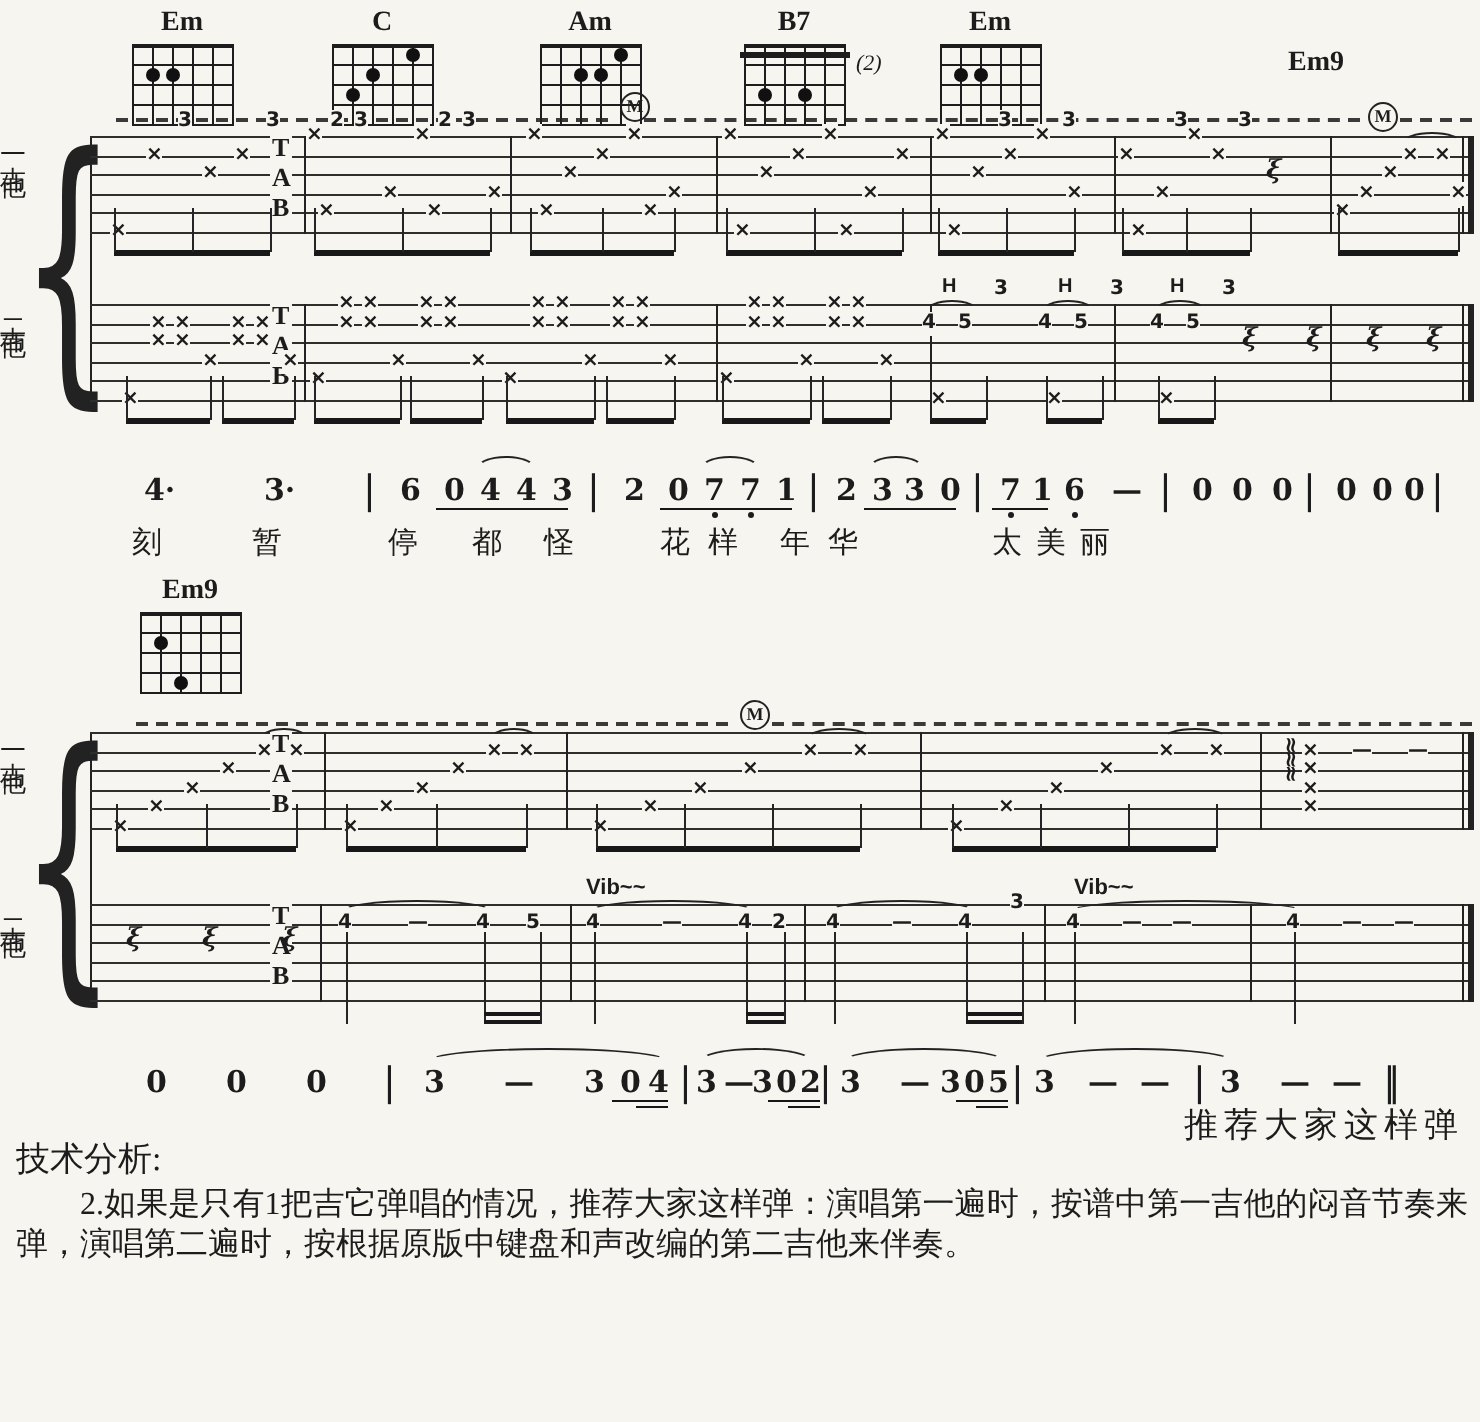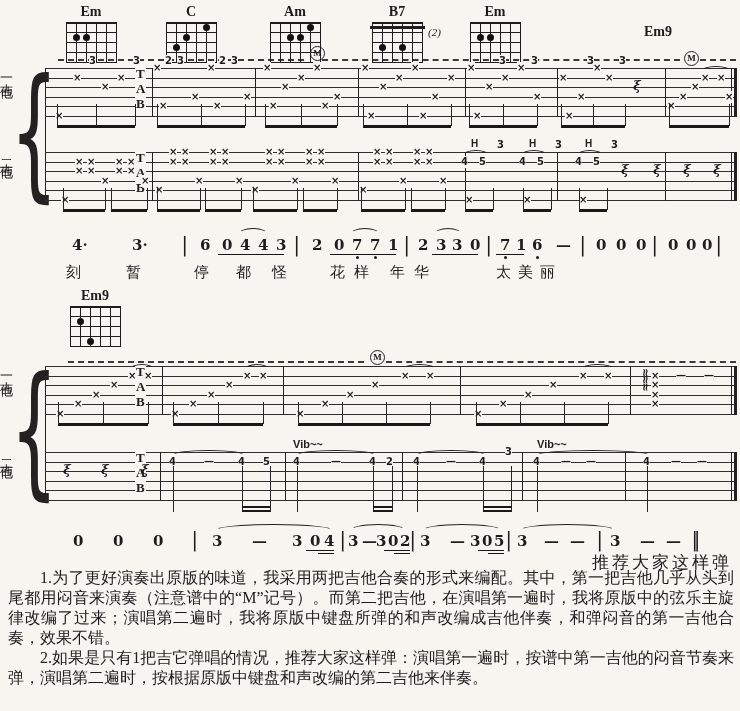--- a/index.html
+++ b/index.html
@@ -606,16 +606,16 @@
         <span class="uline" style="position: absolute; left: 394px; top: 21px; width: 16px;"></span>
         <span class="uline" style="position: absolute; left: 488px; top: 21px; width: 16px;"></span>
         <span class="arcc" style="position: absolute; left: 214px; top: -8px; width: 118px; height: 11px;"></span>
         <span class="arcc" style="position: absolute; left: 350px; top: -8px; width: 54px; height: 11px;"></span>
         <span class="arcc" style="position: absolute; left: 422px; top: -8px; width: 78px; height: 11px;"></span>
         <span class="arcc" style="position: absolute; left: 519px; top: -8px; width: 95px; height: 11px;"></span>
       </span>
     </div>
   <div class="credit">推荐大家这样弹</div>
   <div class="analysis">
-    <p>1.为了更好演奏出原版的味道，我采用两把吉他合奏的形式来编配。其中，第一把吉他几乎从头到尾都用闷音来演奏（注意谱中的“M”记号）。而第二把吉他，在演唱第一遍时，我将原版中的弦乐主旋律改编了过来；演唱第二遍时，我将原版中键盘所弹的和声改编成吉他伴奏，和弹闷音的第一吉他合奏，效果不错。</p>
+    <div class="ah">技术分析:</div>
     <p>2.如果是只有1把吉它弹唱的情况，推荐大家这样弹：演唱第一遍时，按谱中第一吉他的闷音节奏来弹，演唱第二遍时，按根据原版中键盘和声改编的第二吉他来伴奏。</p>
   </div>
 </div>
 
 </body></html>

